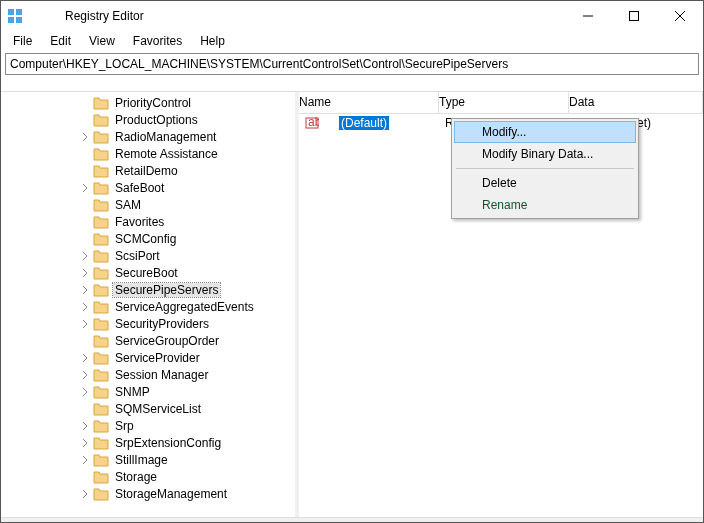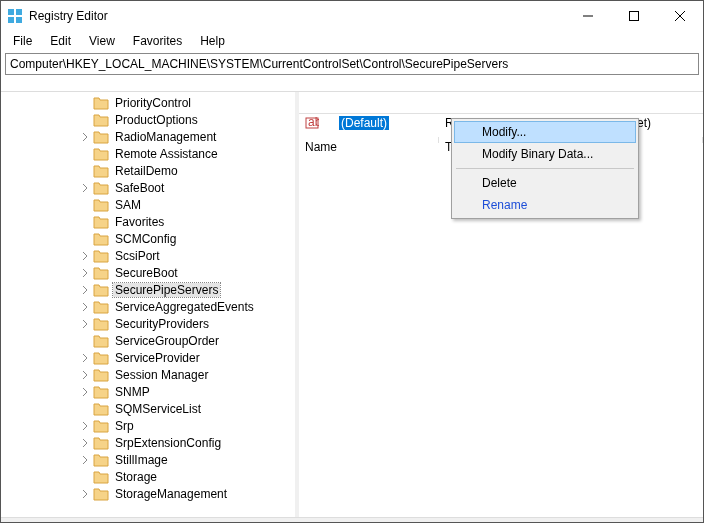--- a/index.html
+++ b/index.html
@@ -1,55 +1,55 @@
 <!DOCTYPE html>
 <html><head>
 <meta charset="utf-8">
 <style>
 * { box-sizing: border-box; margin: 0; padding: 0; font-family: "Segoe UI", Tahoma, sans-serif; font-size: 12px; }
 body { background: #fff; width: 704px; height: 523px; overflow: hidden; border: 1px solid #555; }
-.titlebar { height: 30px; display: flex; align-items: center; padding-left: 6px; background: #fff; }
+.titlebar { height: 30px; display: flex; align-items: center; padding-left: 6px; background: #fff; gap: 36px; }
 .titlebar .app-icon { width: 16px; height: 16px; margin-right: 6px; }
 .titlebar .title { flex: 1; font-size: 12px; }
 .win-btns { display: flex; height: 100%; }
 .win-btn { width: 46px; display: flex; align-items: center; justify-content: center; }
 .win-btn svg { width: 10px; height: 10px; }
 .menubar { height: 20px; display: flex; align-items: center; padding: 0 4px; gap: 2px; background: #fff; }
 .menubar .menu { padding: 2px 8px; }
 .addrbar { height: 22px; border: 1px solid #888; margin: 2px 4px 16px 4px; padding: 2px 4px; display: flex; align-items: center; background: #fff; }
 .content { display: flex; height: 426px; border-top: 1px solid #ddd; position: relative; }
 .tree-pane { width: 294px; overflow: hidden; position: relative; }
 .tree-inner { overflow-y: auto; overflow-x: auto; height: 100%; padding-top: 2px; }
 .tree-inner::-webkit-scrollbar { width: 16px; height: 16px; }
 .tree-inner::-webkit-scrollbar-track { background: #f0f0f0; }
 .tree-inner::-webkit-scrollbar-thumb { background: #c0c0c0; }
 .splitter { width: 4px; background: #f0f0f0; cursor: col-resize; }
 .list-pane { flex: 1; overflow: hidden; position: relative; }
 .list-header { display: flex; height: 22px; border-bottom: 1px solid #e0e0e0; }
-.col-h { padding: 3px 6px; border-right: 1px solid #e0e0e0; margin-top: 45px; }
+.col-h { padding: 3px 0; border-right: 1px solid #e0e0e0; }
 .col-name { width: 140px; }
 .col-type { width: 130px; }
 .col-data { flex: 1; }
 .list-body { position: relative; }
 .list-row { display: flex; height: 18px; align-items: center; }
 .cell { padding: 1px 6px; overflow: hidden; white-space: nowrap; }
 .cell-name { width: 140px; display: flex; align-items: center; gap: 20px; }
 .cell-type { width: 130px; }
 .cell-data { flex: 1; }
 .val-icon { width: 14px; height: 14px; flex-shrink: 0; }
 .val-label { background: #0078d7; color: #fff; padding: 0 2px; }
 .tree-row { display: flex; align-items: center; height: 17px; white-space: nowrap; }
 .expander { width: 12px; height: 12px; display: flex; align-items: center; justify-content: center; color: #888; margin-right: 2px; }
 .folder { width: 16px; height: 14px; margin-right: 4px; flex-shrink: 0; }
 .tree-label { padding: 0 2px; }
 .tree-label.sel { background: #e5e5e5; outline: 1px dotted #888; }
 .context-menu { position: absolute; left: 152px; top: 26px; width: 188px; background: #f0f0f0; border: 1px solid #a0a0a0; box-shadow: 2px 2px 3px rgba(0,0,0,0.25); padding: 2px; z-index: 10; }
 .cm-item { height: 22px; display: flex; align-items: center; padding-left: 28px; }
 .cm-item.hover { background: #bfe0ff; border: 1px solid #7bb8e8; padding-left: 27px; height: 22px; }
-.cm-item.disabled { color: #1d4ed8; }
+.cm-item.disabled { color: #14532d; }
 .cm-sep { height: 1px; background: #c8c8c8; margin: 3px 2px; }
 .statusbar { height: 18px; border-top: 1px solid #ddd; background: #f0f0f0; }
 </style>
 </head>
 <body>
 
 <div class="titlebar">
   <span class="app-icon">
     <svg viewBox="0 0 16 16">
         <rect x="1" y="1" width="6" height="6" fill="#3faae0"></rect>

